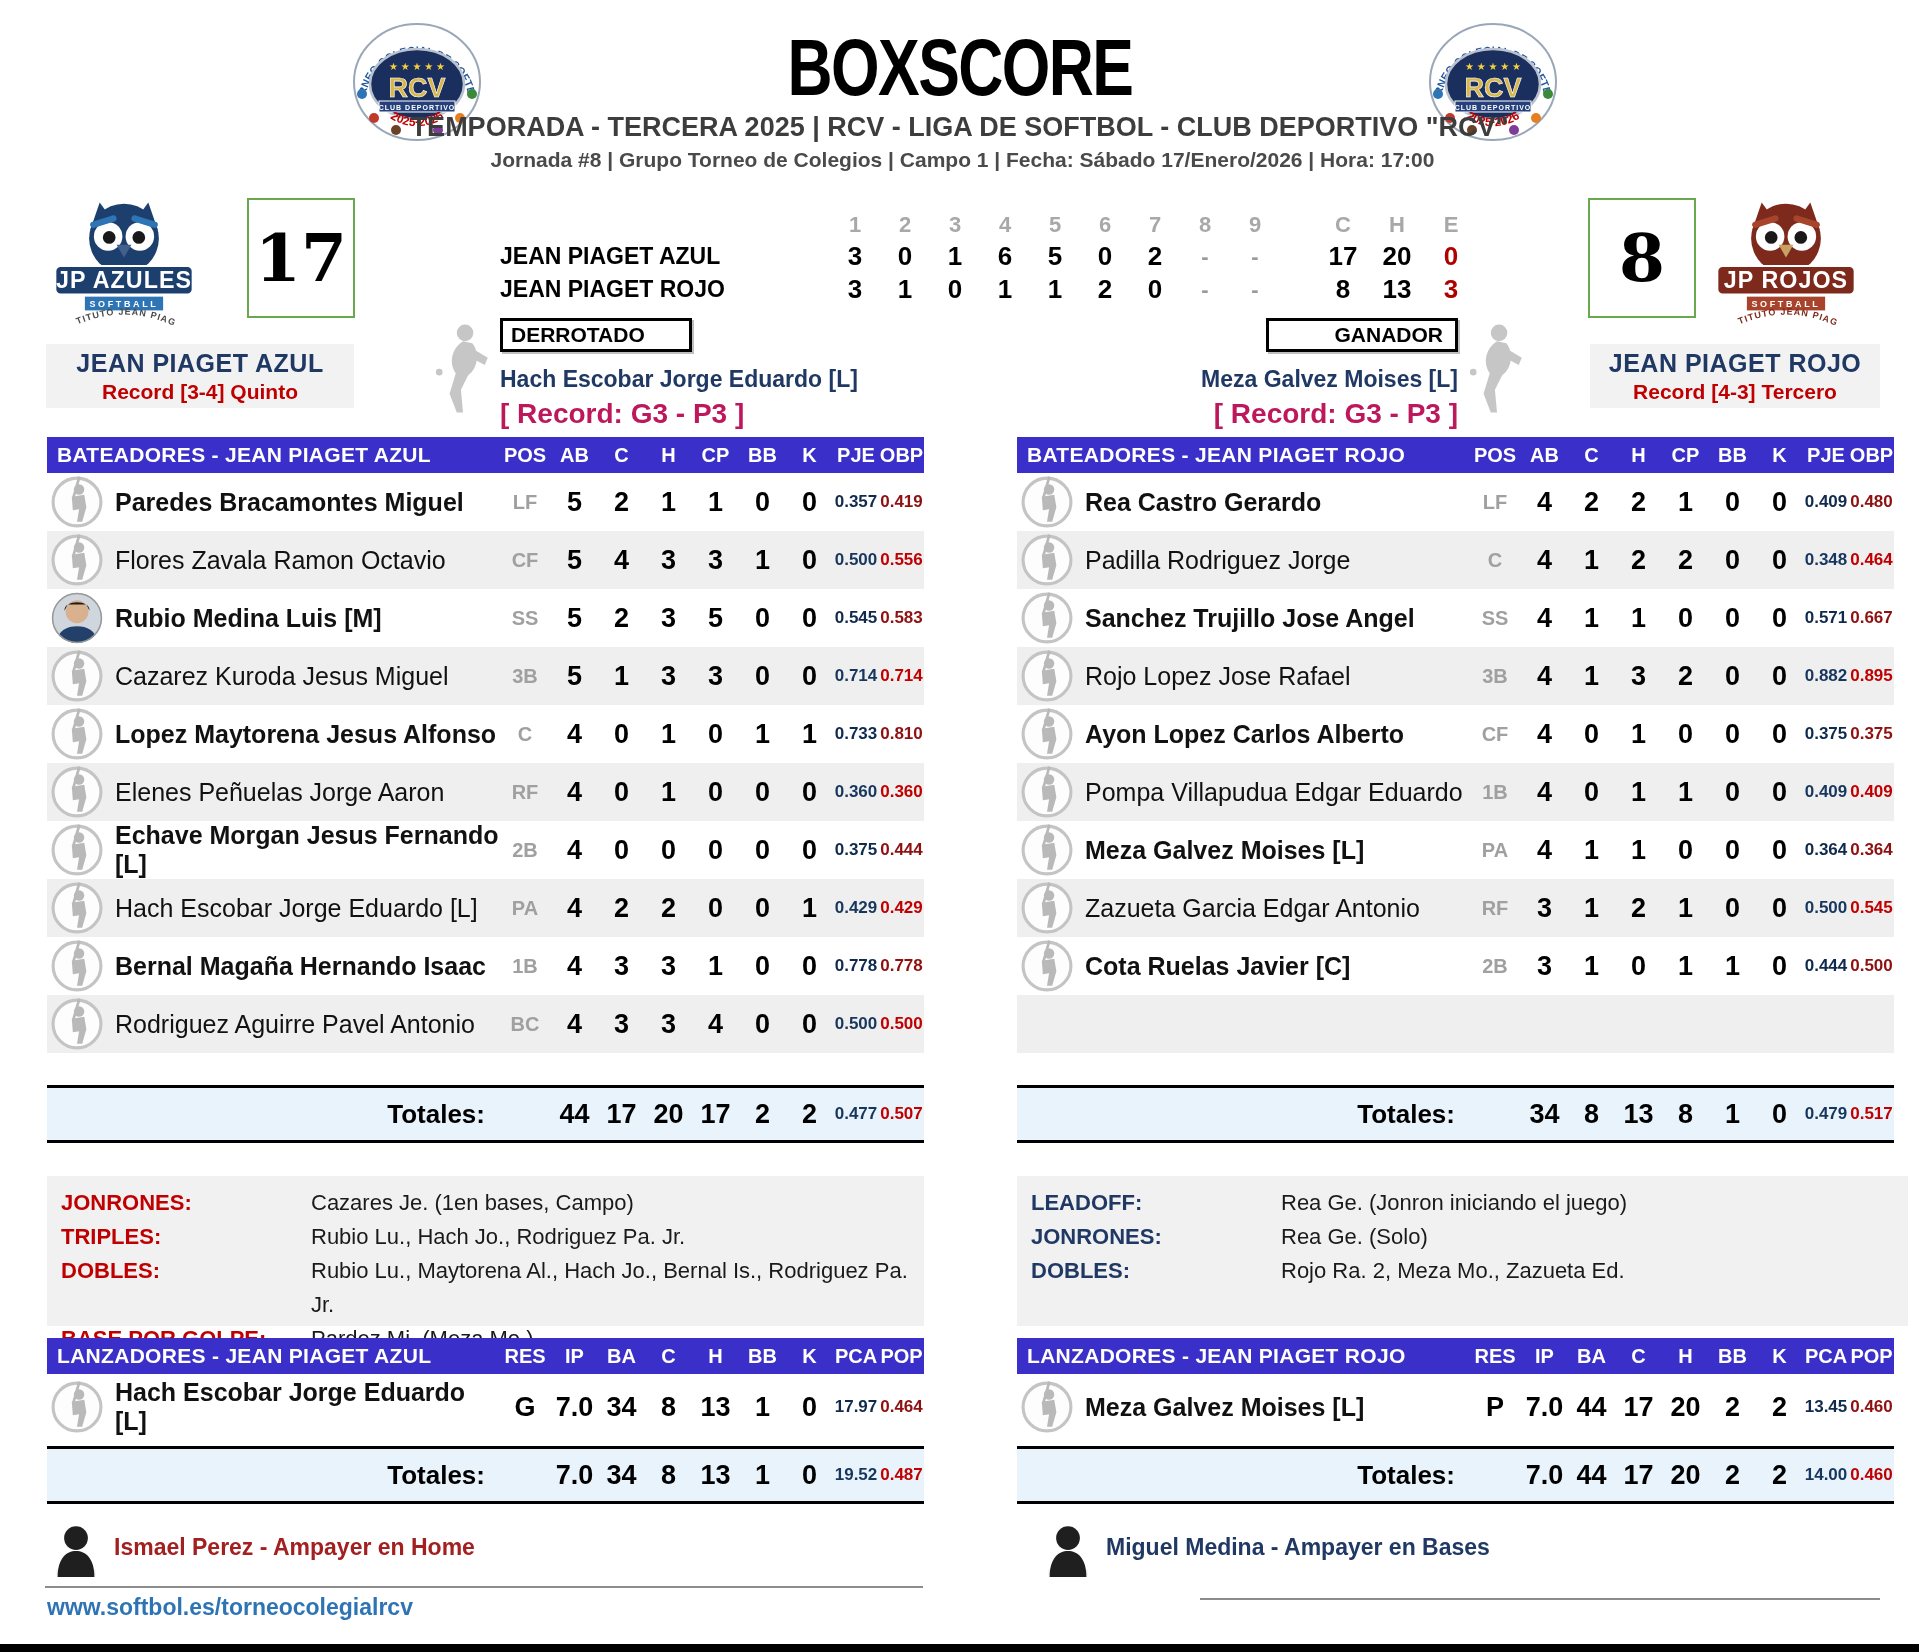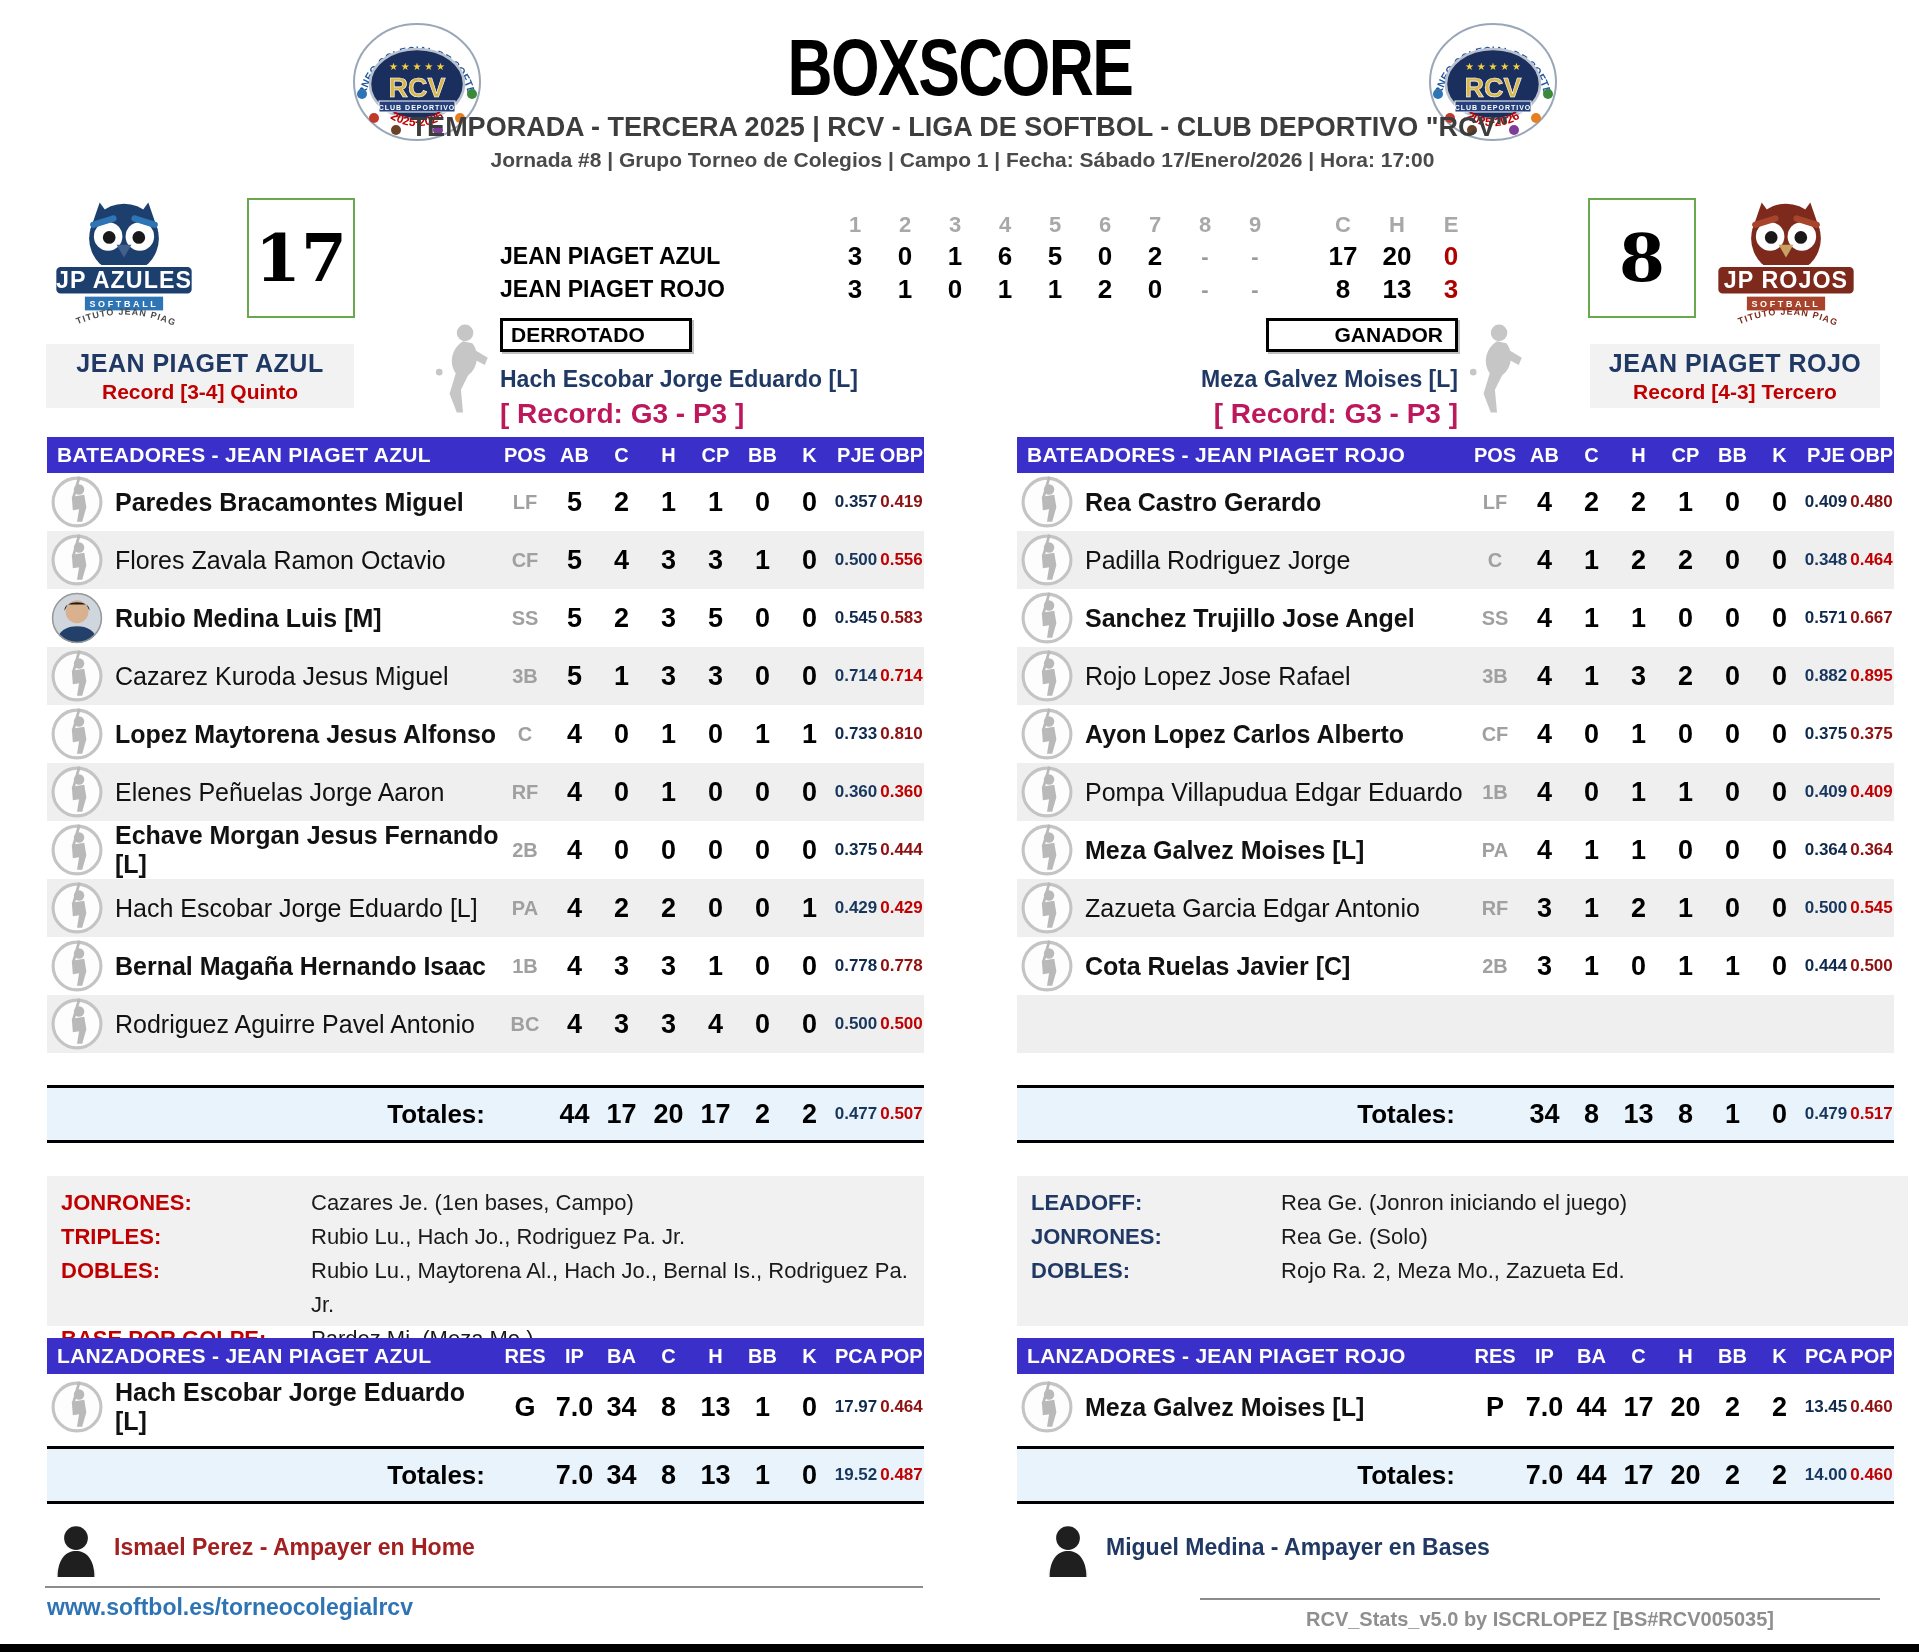--- a/index.html
+++ b/index.html
@@ -872,16 +872,15 @@
           <rect x="4" y="42" width="36" height="7" fill="#ececec"></rect>
           <circle cx="22" cy="13" r="11" fill="#1f1f1f"></circle>
           <path d="M5 49 C5 32 13 25 22 25 C31 25 39 32 39 49 Z" fill="#1f1f1f"></path>
         </svg></span>
     <span class="nm">Ismael Perez - Ampayer en Home</span>
   </div>
 
   <div class="abs hline" style="left:45px;top:1586px;width:878px;"></div>
   <a class="abs" id="footer-link" href="#" style="left:47px;top:1594px;">www.softbol.es/torneocolegialrcv</a>
   <div class="abs hline" style="left:1200px;top:1598px;width:680px;"></div>
-  <div class="abs" id="footer-credit" style="left:1200px;top:1608px;width:680px;">RCV_Stats_v5.0 by ISCRLOPEZ [BS#RCV005035]</div>
   <div class="abs" id="bottom-bar"></div>
 
 </div>
 
 </body></html>

